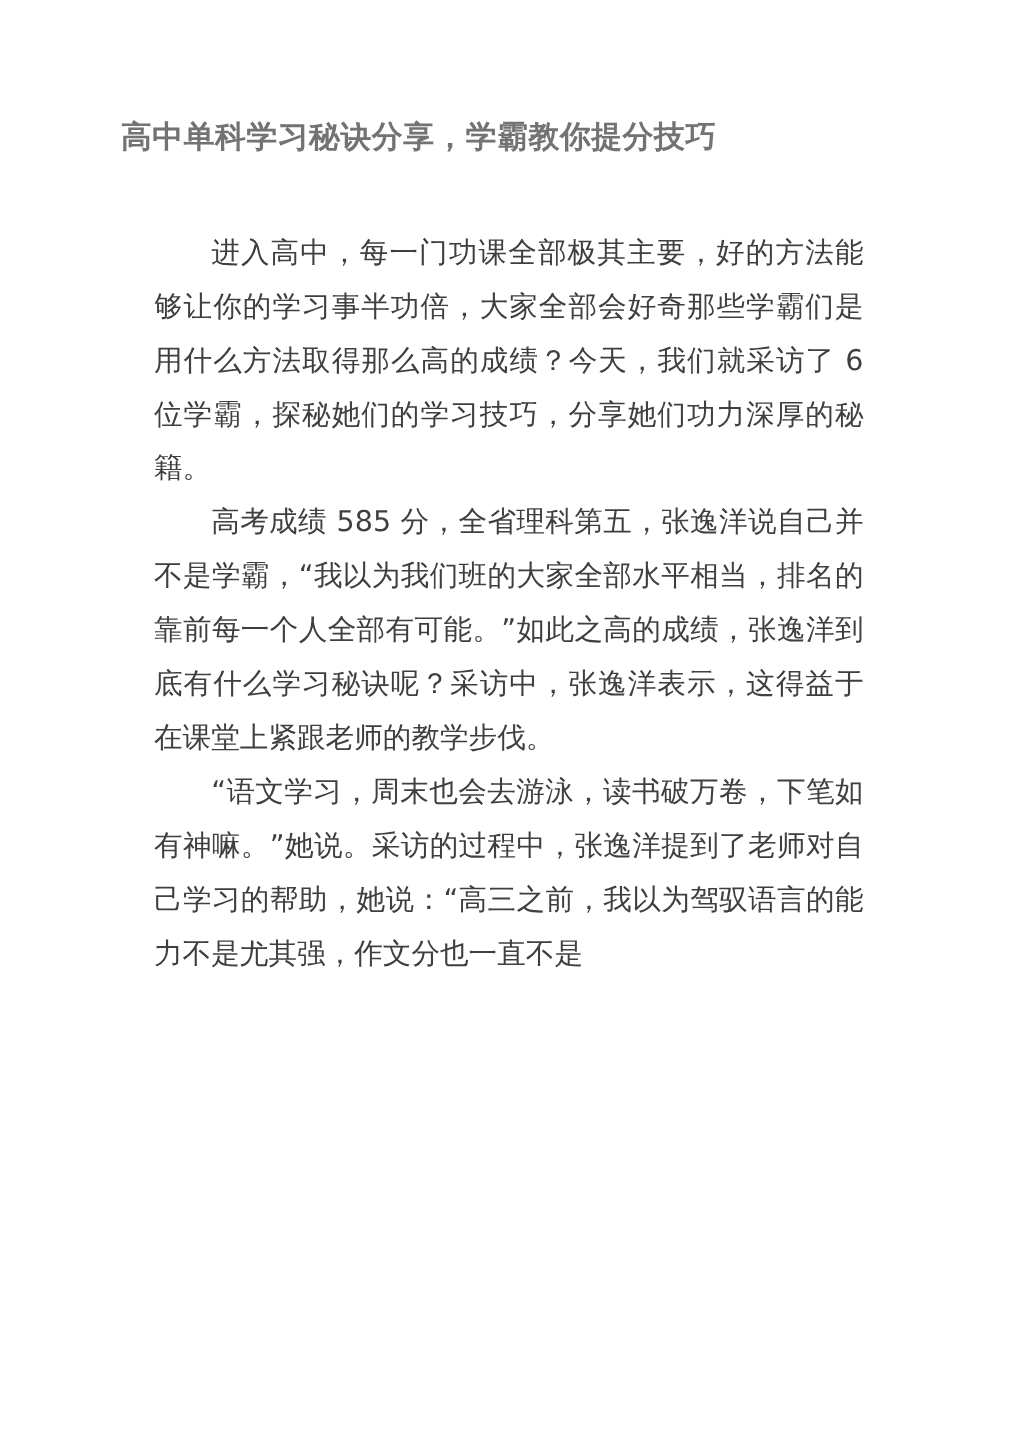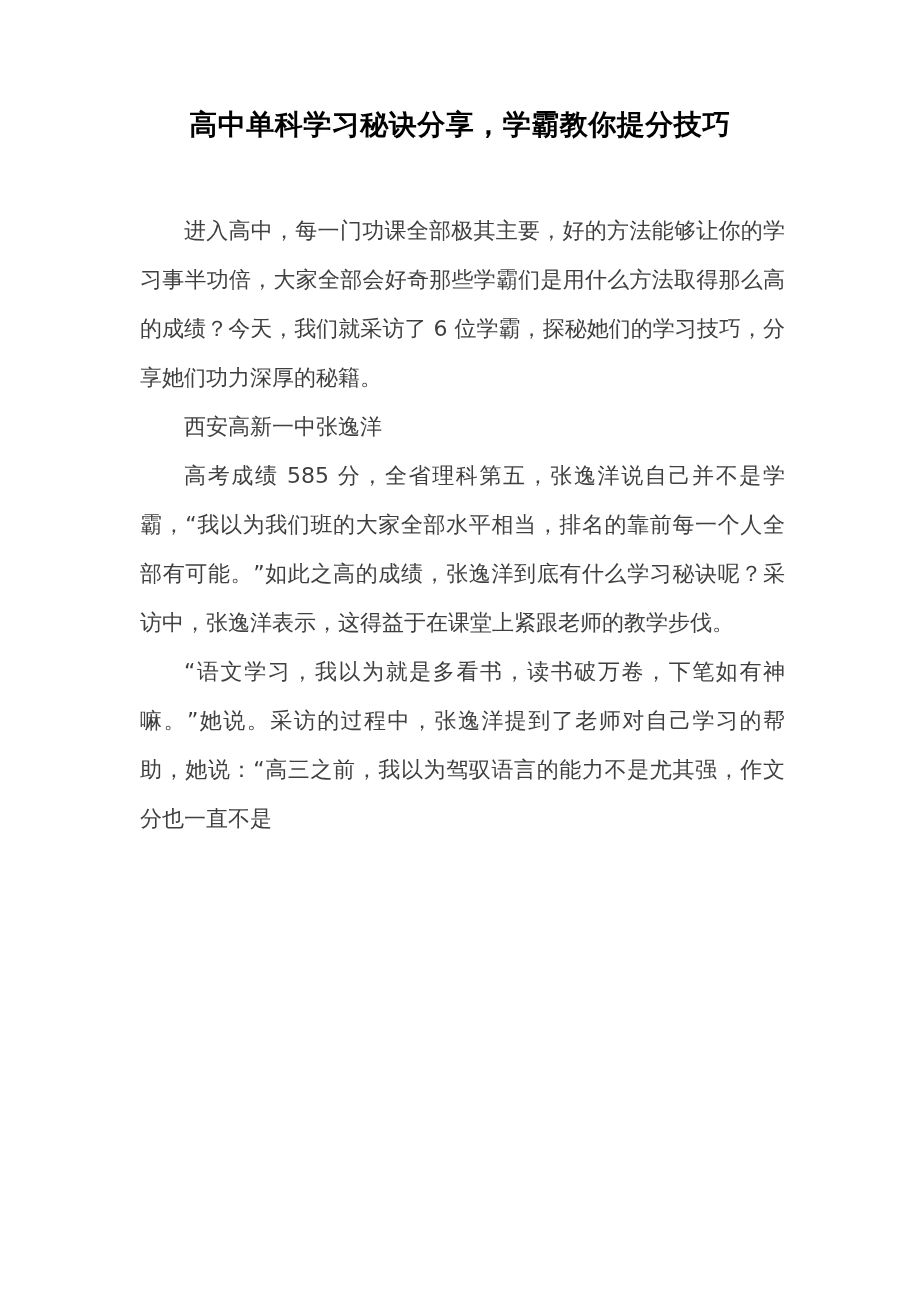--- a/index.html
+++ b/index.html
@@ -13,44 +13,43 @@
     height: 1302px;
     background: #ffffff;
     overflow: hidden;
     font-family: "DejaVu Sans", "Liberation Sans", sans-serif;
   }
   .doc-title {
     margin: 102px 110px 0;
     font-size: 28px;
     line-height: 46px;
     font-weight: 700;
-    text-align: center;
-    color: #000000;
+    text-align: left;
+    color: #737373;
     letter-spacing: 0.5px;
   }
   .doc-body {
     margin: 58px 140px 0;
     width: 645px;
   }
   .doc-body p {
     margin: 0;
-    font-size: 22px;
+    font-size: 26px;
     line-height: 49px;
     color: #3f3f3f;
     text-indent: 2em;
     text-align: justify;
     font-weight: 400;
     word-break: break-all;
   }
 </style>
 </head>
 <body>
 
 <div class="page">
   <h1 class="doc-title">高中单科学习秘诀分享，学霸教你提分技巧</h1>
 
   <div class="doc-body">
     <p>进入高中，每一门功课全部极其主要，好的方法能够让你的学习事半功倍，大家全部会好奇那些学霸们是用什么方法取得那么高的成绩？今天，我们就采访了 6 位学霸，探秘她们的学习技巧，分享她们功力深厚的秘籍。</p>
-    <p>西安高新一中张逸洋</p>
     <p>高考成绩 585 分，全省理科第五，张逸洋说自己并不是学霸，“我以为我们班的大家全部水平相当，排名的靠前每一个人全部有可能。”如此之高的成绩，张逸洋到底有什么学习秘诀呢？采访中，张逸洋表示，这得益于在课堂上紧跟老师的教学步伐。</p>
-    <p>“语文学习，我以为就是多看书，读书破万卷，下笔如有神嘛。”她说。采访的过程中，张逸洋提到了老师对自己学习的帮助，她说：“高三之前，我以为驾驭语言的能力不是尤其强，作文分也一直不是</p>
+    <p>“语文学习，周末也会去游泳，读书破万卷，下笔如有神嘛。”她说。采访的过程中，张逸洋提到了老师对自己学习的帮助，她说：“高三之前，我以为驾驭语言的能力不是尤其强，作文分也一直不是</p>
   </div>
 </div>
 
 </body></html>

